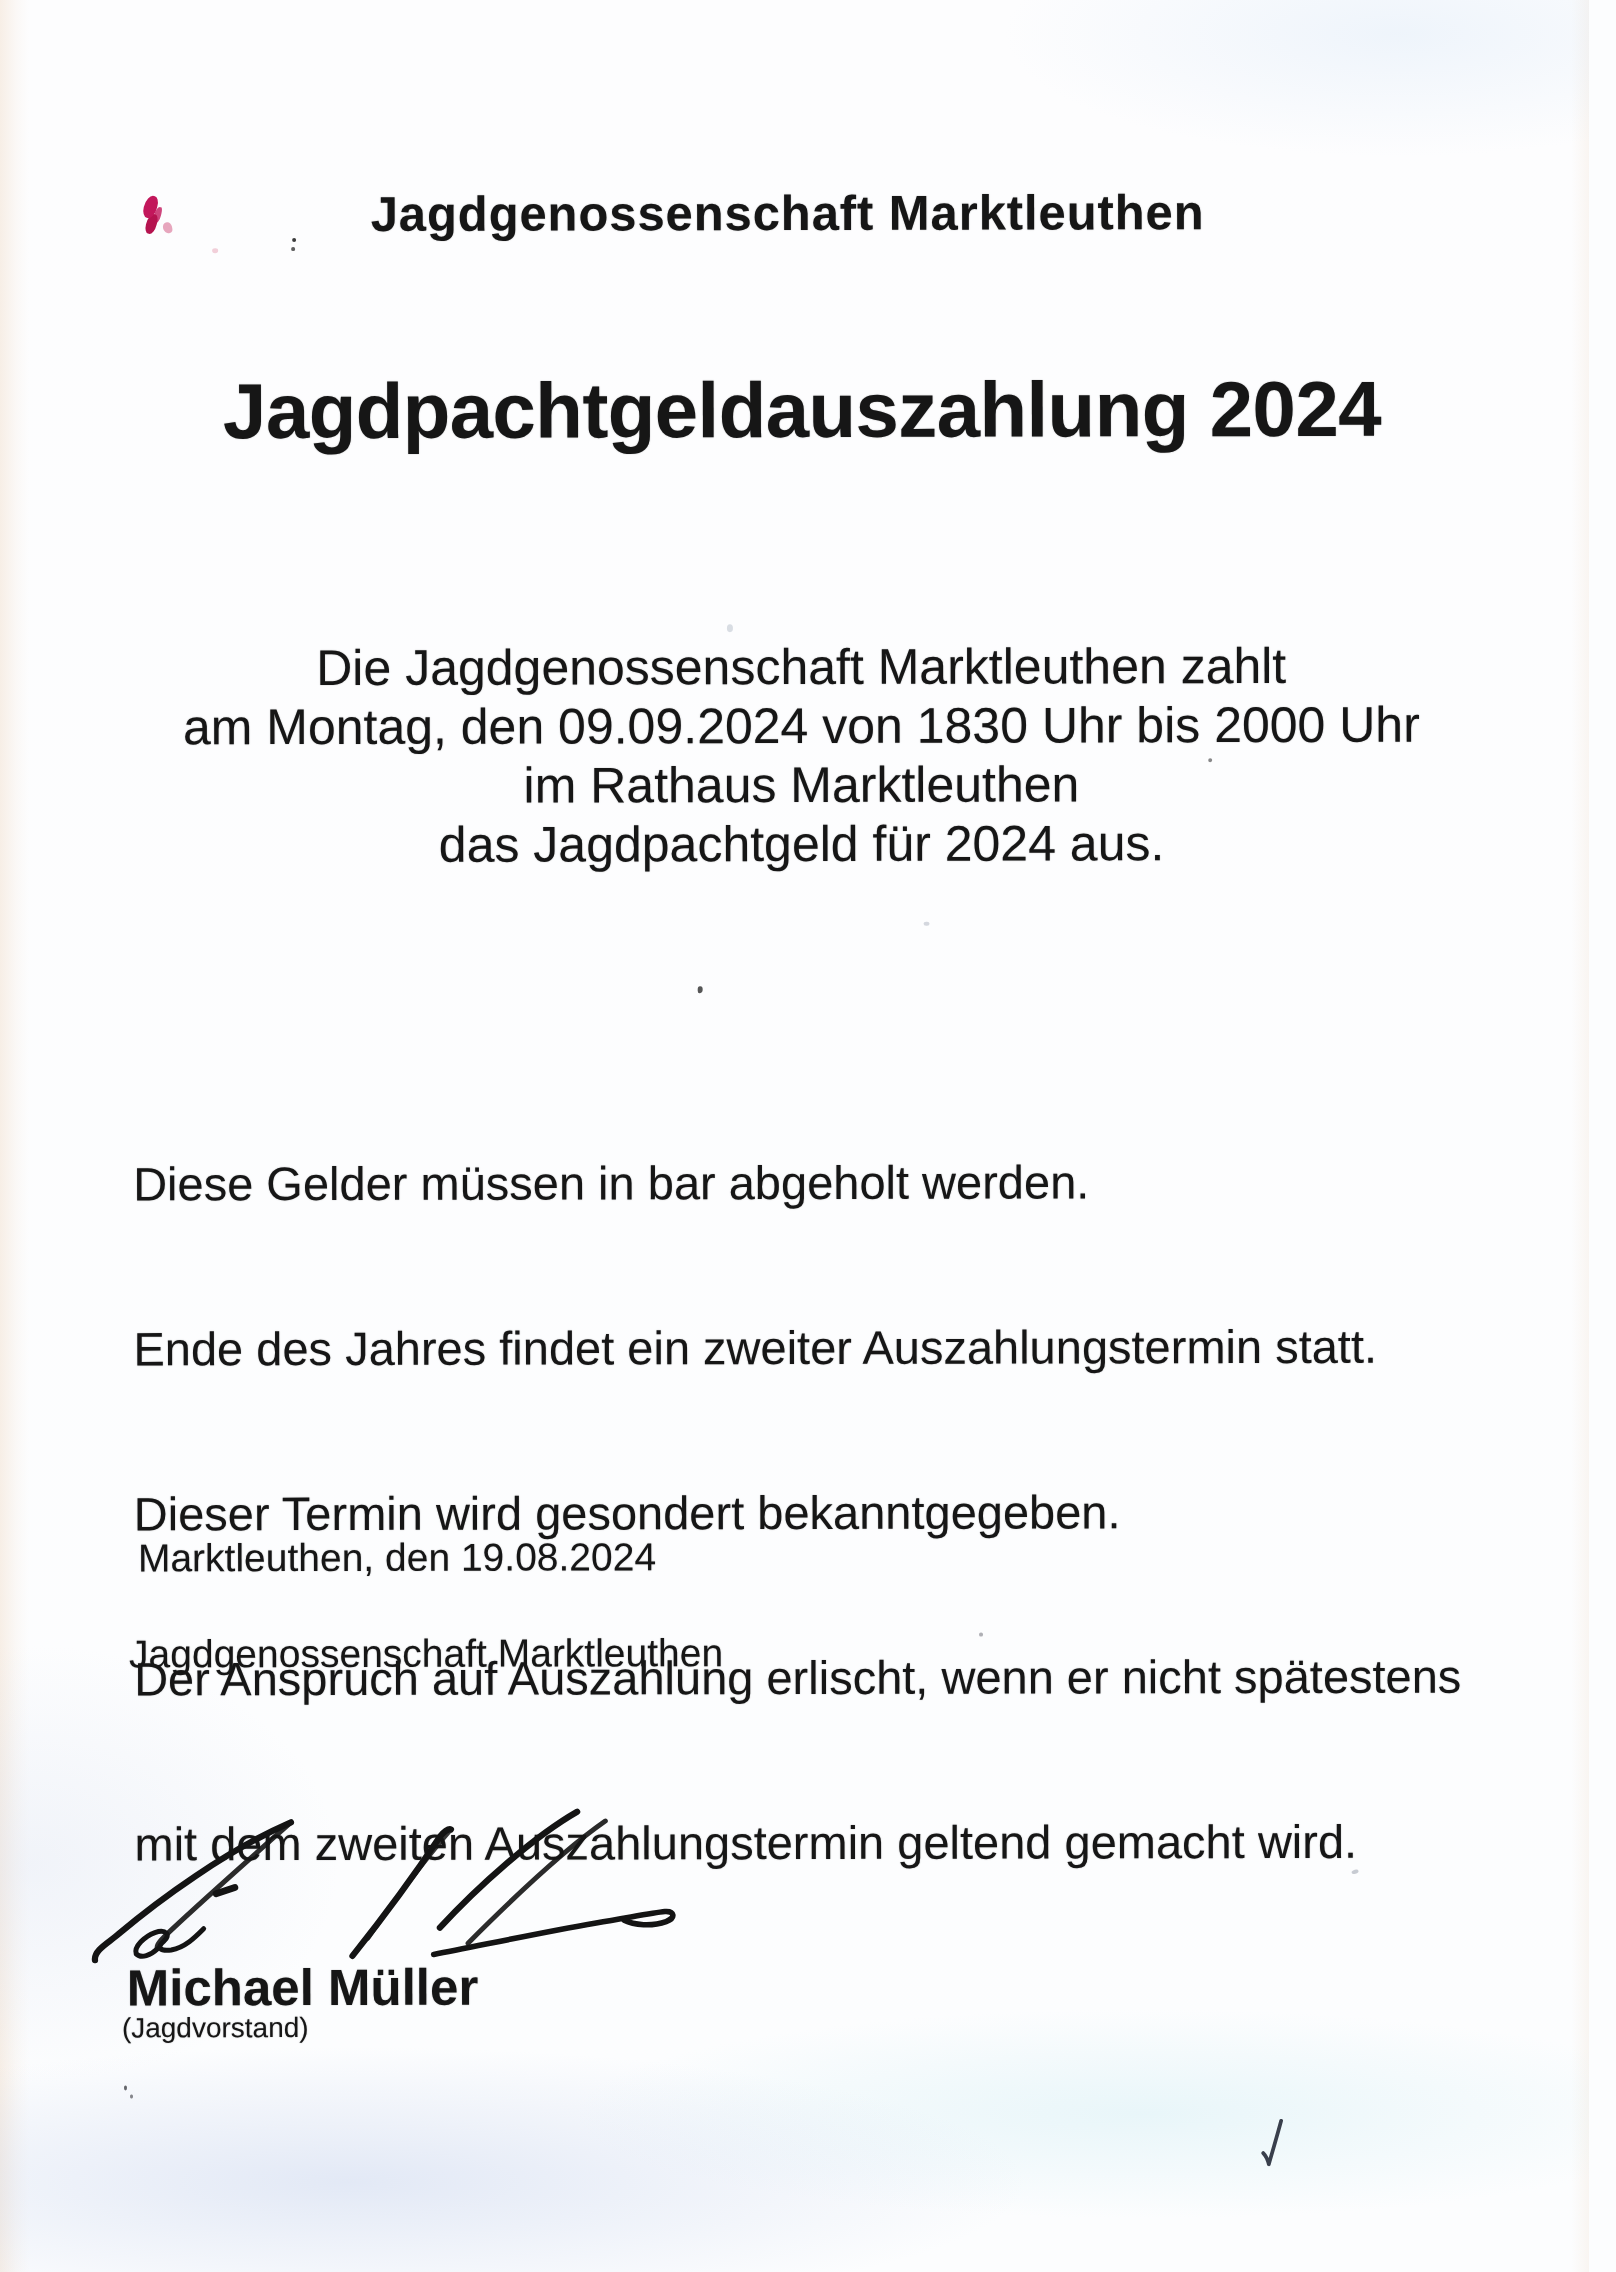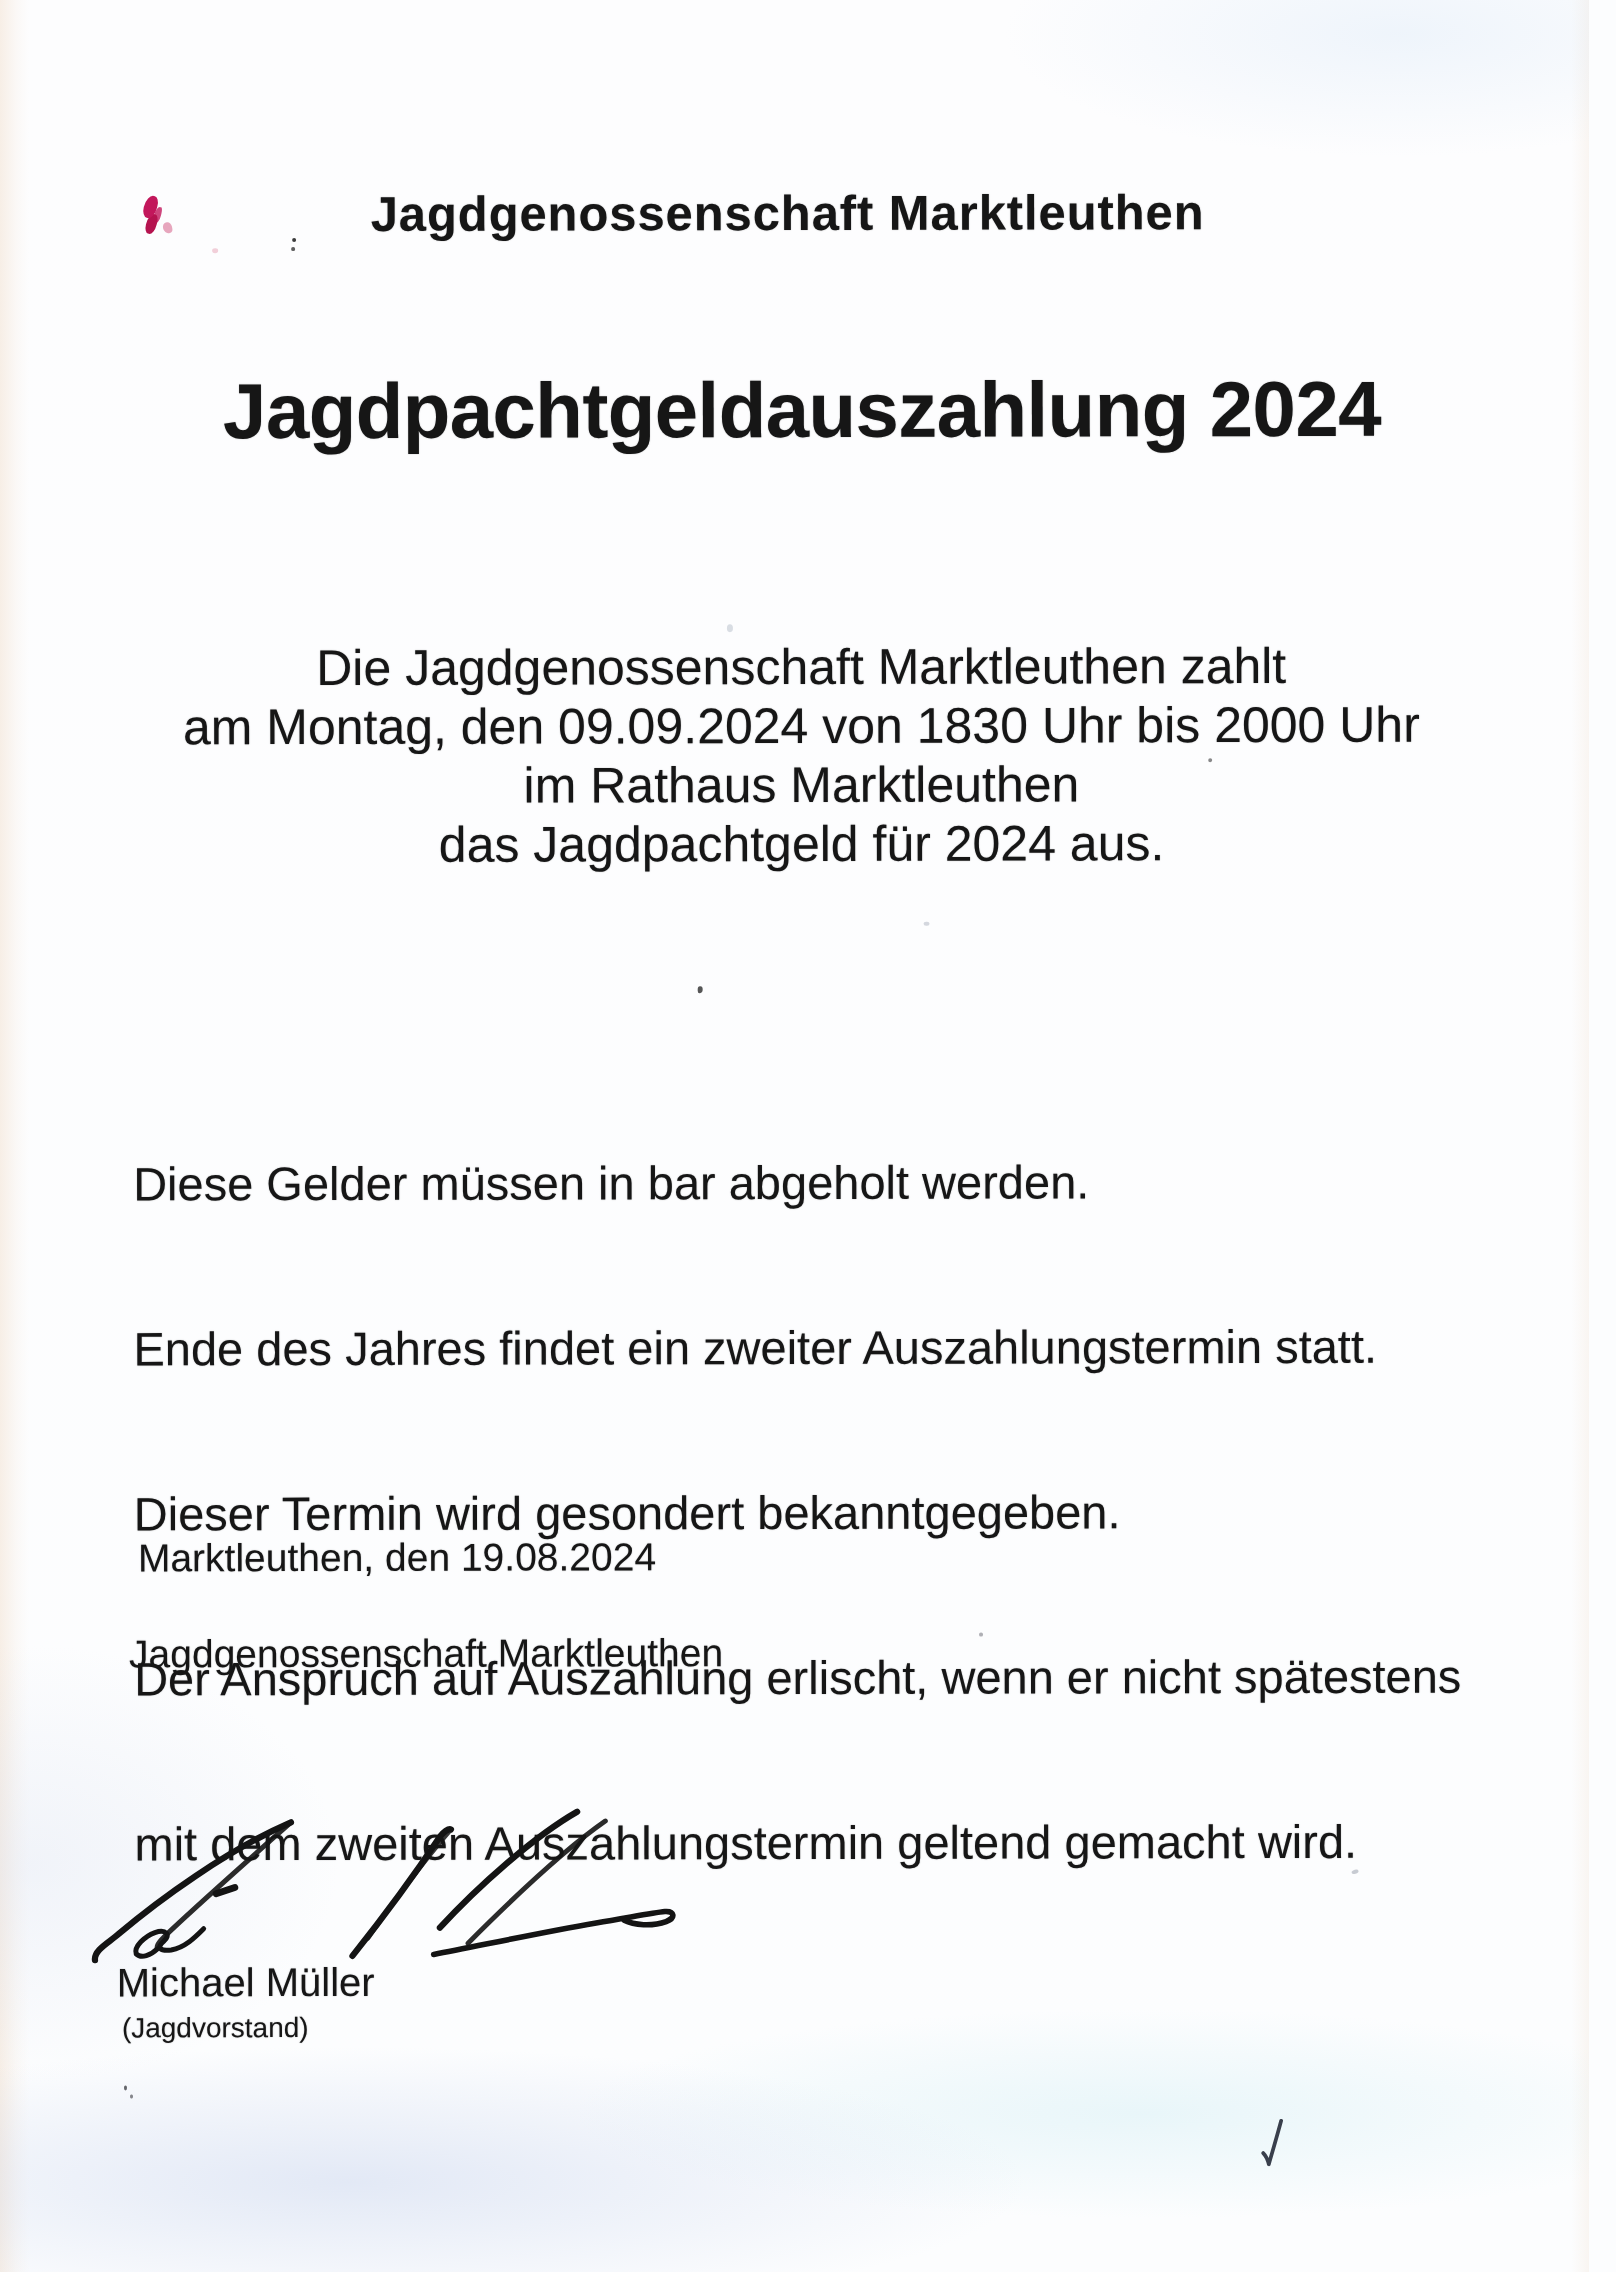--- a/index.html
+++ b/index.html
@@ -22,21 +22,21 @@
   #doc-tilt{ position:absolute; inset:0; transform:rotate(-0.12deg); }
 
   .header-line{ top:189px; font-size:49px; font-weight:700; line-height:1; letter-spacing:0.9px; transform:translateX(-19px); }
   .title-line{ top:371px; font-size:78px; font-weight:700; line-height:1; letter-spacing:-0.6px; transform:translateX(-5px); }
 
   .para1{ top:638px; font-size:50px; line-height:59px; transform:translateX(-6.3px); }
   .para2{ left:133px; top:1045px; font-size:47px; line-height:55px; }
 
   .place-date{ left:137px; top:1537px; font-size:39px; line-height:1; }
   .org-line{ left:128px; top:1633px; font-size:39px; line-height:1; }
-  .signer-name{ left:115px; top:1961px; font-size:40px; line-height:1; }
+  .signer-name{ left:125px; top:1961px; font-size:51px; line-height:1;font-weight:bold; }
   .signer-role{ left:120px; top:2013px; font-size:28px; line-height:1; }
 
   .speck{ position:absolute; border-radius:50%; }
   #red-mark{ position:absolute; left:146px; top:194px; width:12.5px; height:22.6px;
     background:#c2175b; border-radius:60% 40% 55% 45%; transform:rotate(14deg);
     box-shadow: 5px 16.3px 0 -1.3px #b5134f, 8.8px 6.3px 0 -3.1px rgba(194,23,91,.8); }
   #red-mark-faint{ position:absolute; left:165px; top:221px; width:8.8px; height:11.3px;
     background:rgba(205,60,110,.45); border-radius:50% 50% 40% 60%; transform:rotate(-12deg); }
   .pink-dot{ position:absolute; background:rgba(220,120,150,.35); border-radius:50%; }
 

